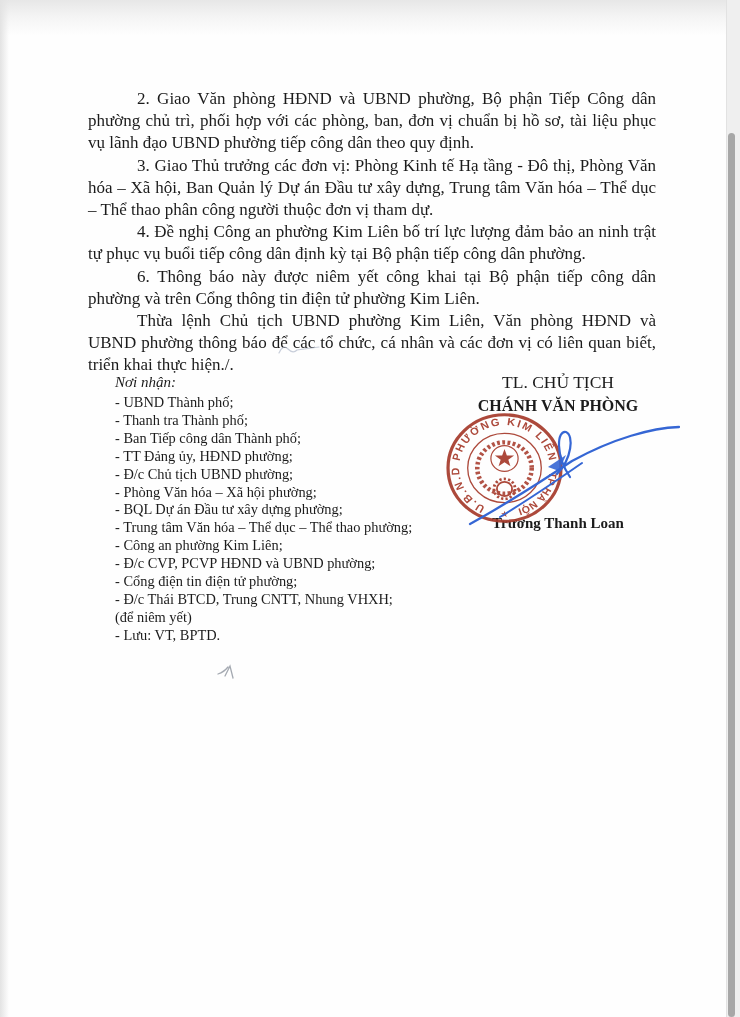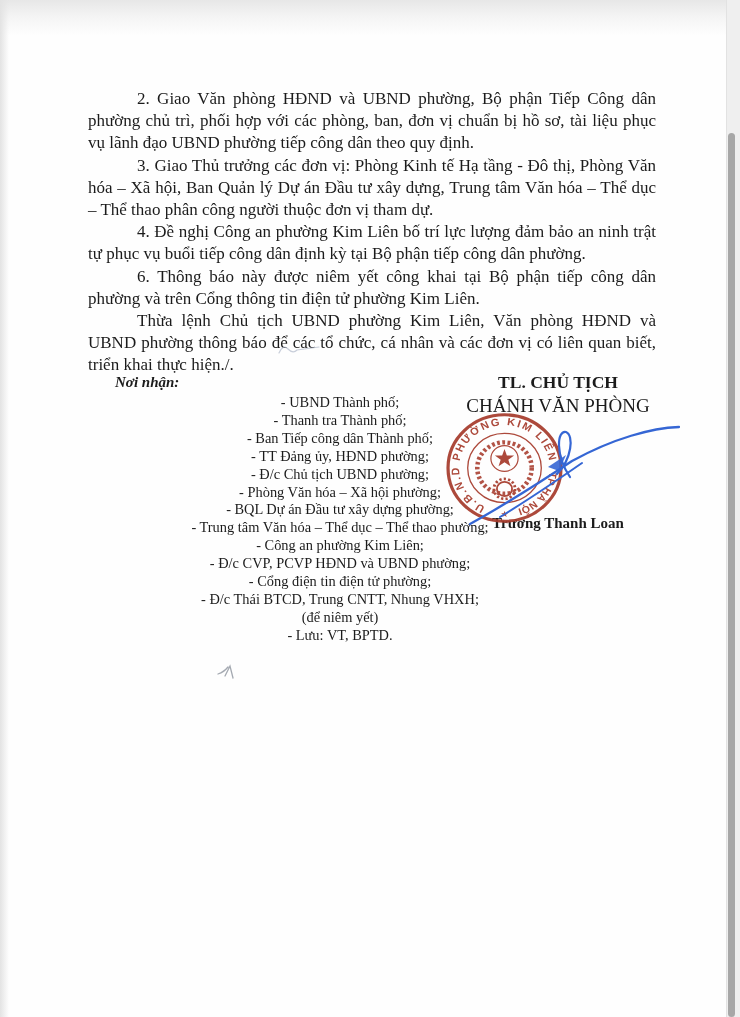--- a/index.html
+++ b/index.html
@@ -6,25 +6,25 @@
   .page{position:relative;width:740px;height:1017px;background:#fefefe;overflow:hidden;
         font-family:"Liberation Serif","DejaVu Serif",serif;color:#1b1b1b;}
   .top-shade{position:absolute;left:0;top:0;width:740px;height:36px;
         background:linear-gradient(180deg,#e7e7e7 0%,#f4f4f4 45%,#fefefe 100%);}
   .left-shade{position:absolute;left:0;top:0;width:9px;height:1017px;
         background:linear-gradient(90deg,#e3e3e3 0%,rgba(255,255,255,0) 100%);}
   .body-text{position:absolute;left:88px;top:52px;width:568px;font-size:17px;line-height:22.2px;
         text-align:justify;margin-top:36px;}
   .body-text p{margin:0;text-indent:49px;}
   .recipients{position:absolute;left:115px;top:374px;width:450px;}
-  .recipients-heading{font-size:15px;font-weight:bold;font-style:italic;margin-bottom:3px;}
-  .recipient-line{font-size:14.4px;line-height:17.9px;white-space:nowrap;text-align:center;}
+  .recipients-heading{font-size:15px;font-weight:normal;font-style:italic;margin-bottom:3px;}
+  .recipient-line{font-size:14.4px;line-height:17.9px;white-space:nowrap;}
   .sig-block{position:absolute;left:447px;top:370px;width:222px;text-align:center;}
-  .sig-title1{font-size:17.5px;font-weight:bold;line-height:24px;}
-  .sig-title2{font-size:19px;font-weight:normal;line-height:24px;}
+  .sig-title1{font-size:17.5px;font-weight:normal;line-height:24px;}
+  .sig-title2{font-size:16px;font-weight:bold;line-height:24px;}
   .signer-name{position:absolute;left:447px;top:515px;width:222px;text-align:center;
         font-size:15px;font-weight:bold;}
   .stamp{position:absolute;left:444px;top:411px;opacity:.92;}
   .signature-ink{position:absolute;left:430px;top:393px;}
   .pen-mark-1{position:absolute;left:276px;top:340px;}
   .pen-mark-2{position:absolute;left:216px;top:661px;}
   .scrollbar-track{position:absolute;right:0;top:0;width:13px;height:1017px;background:#efefef;
         border-left:1px solid #e2e2e2;}
   .scrollbar-thumb{position:absolute;left:1px;top:133px;width:7px;height:884px;background:#a7a7a7;
         border-radius:4px;}

